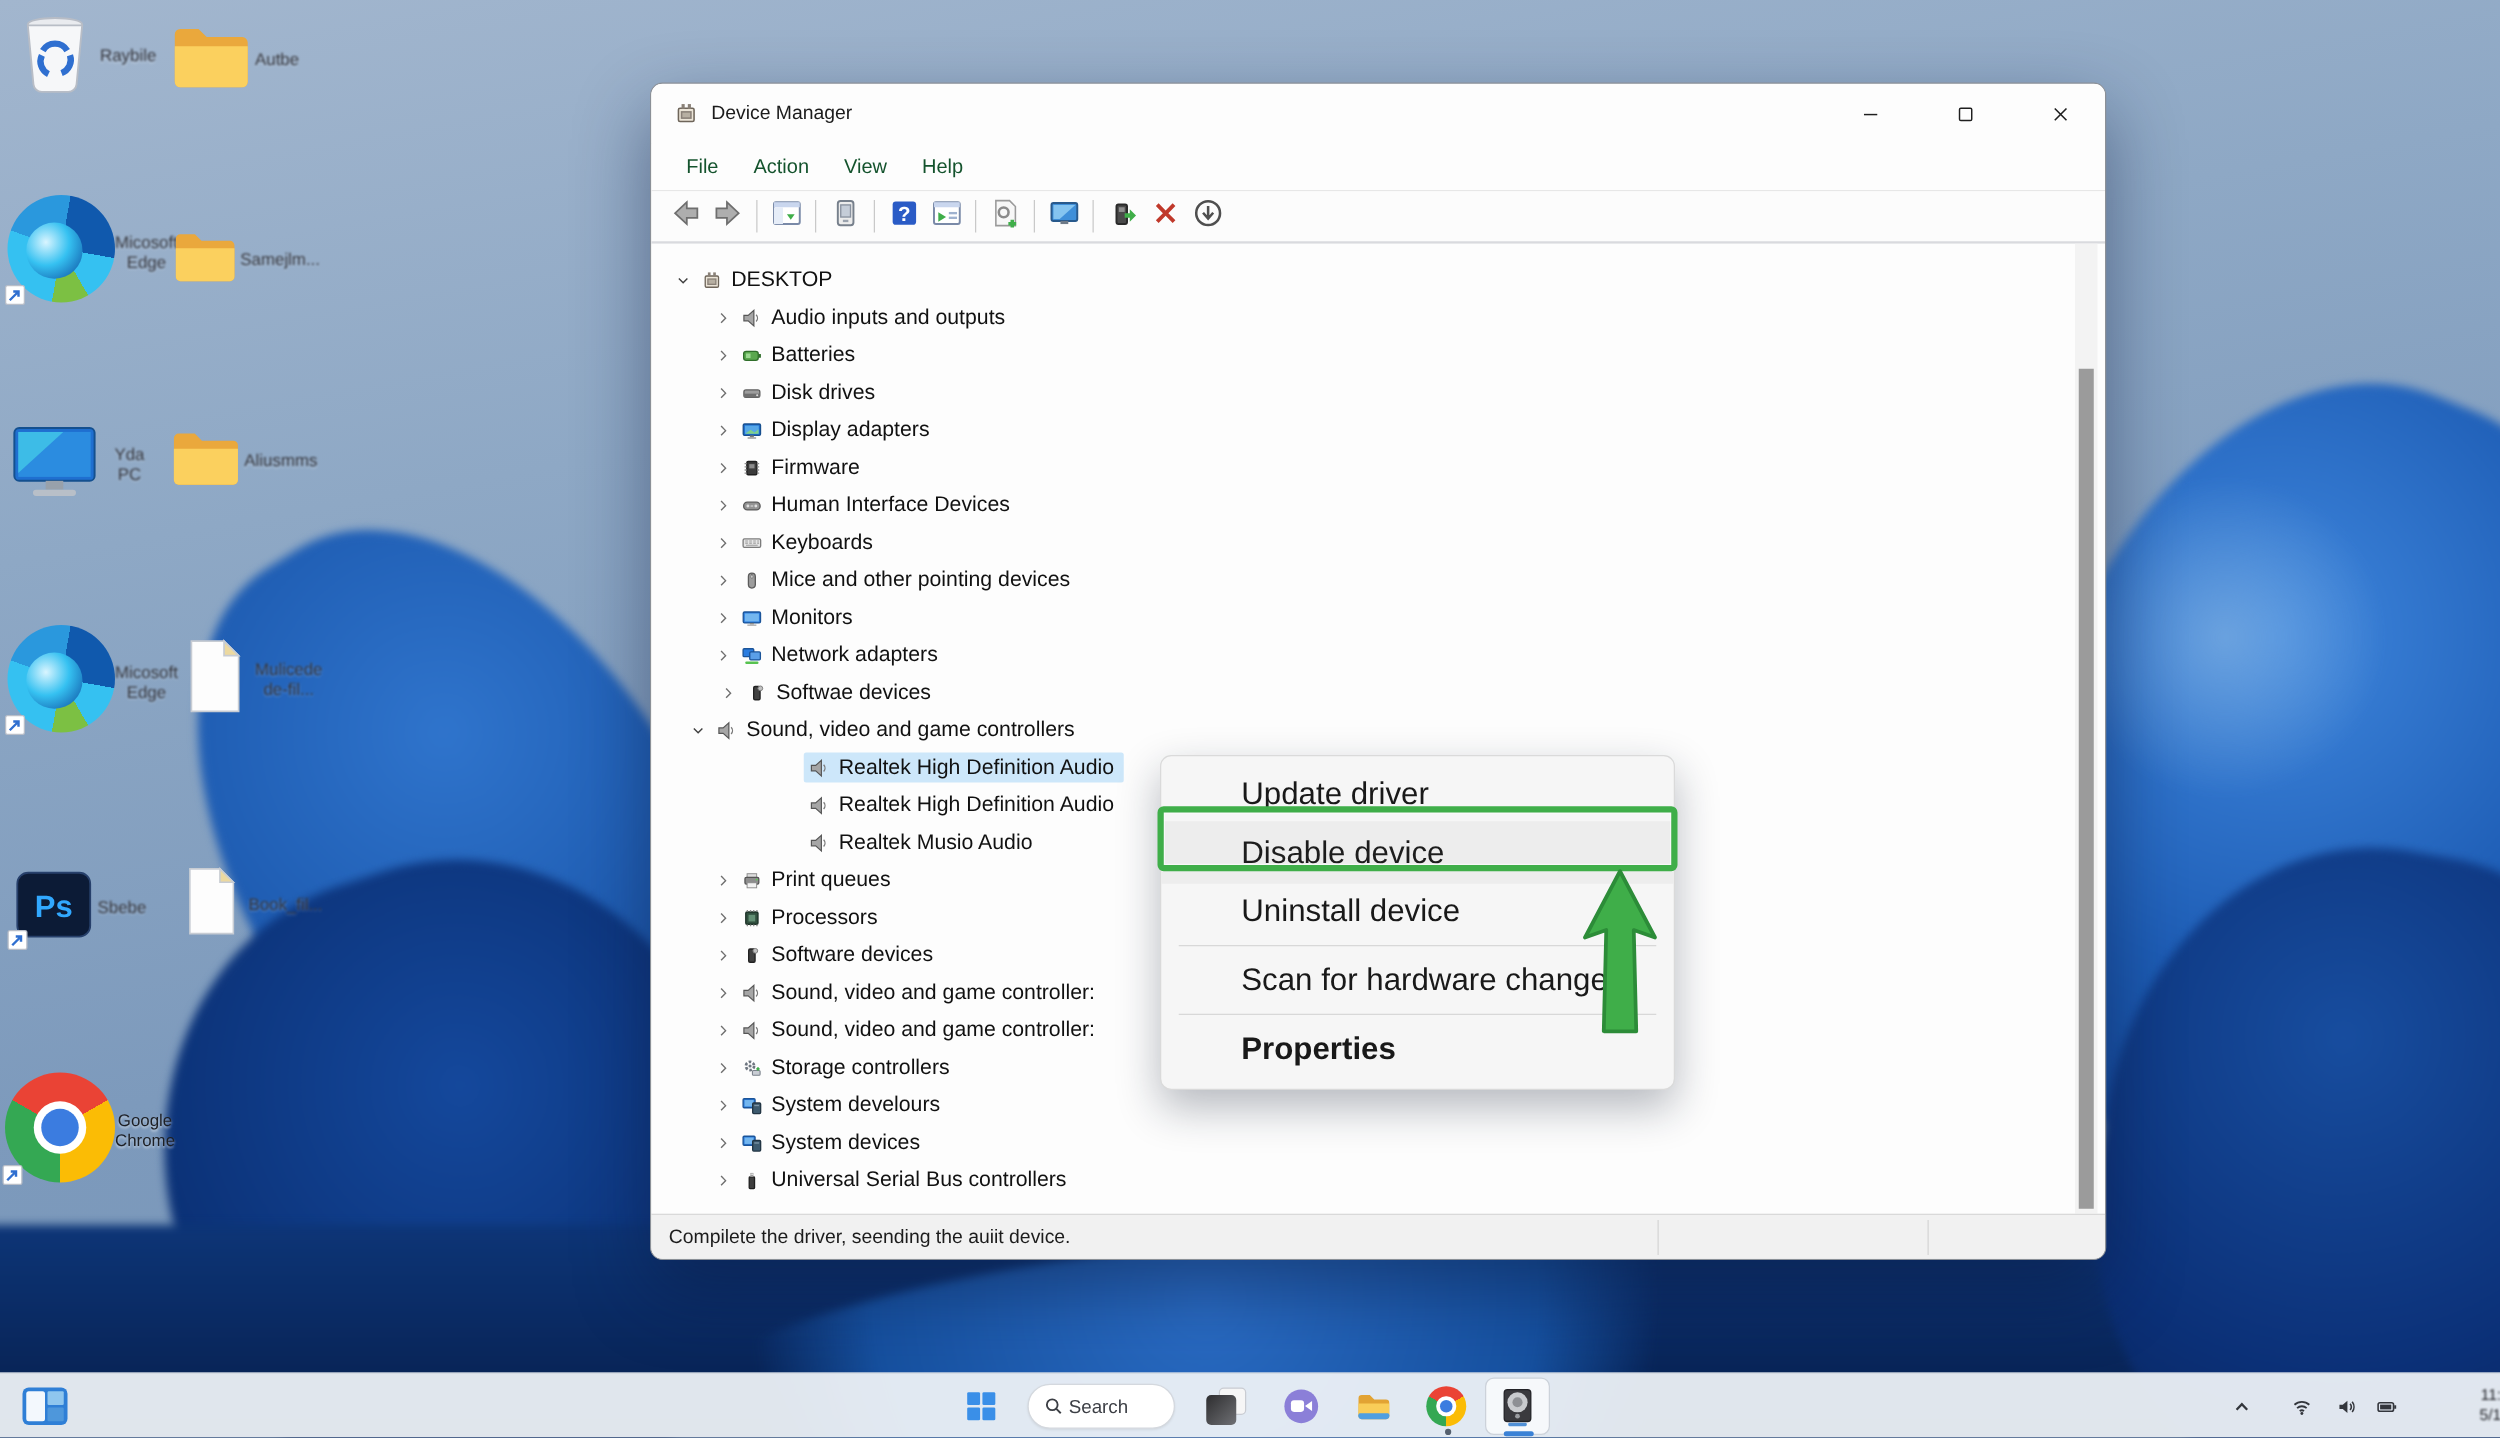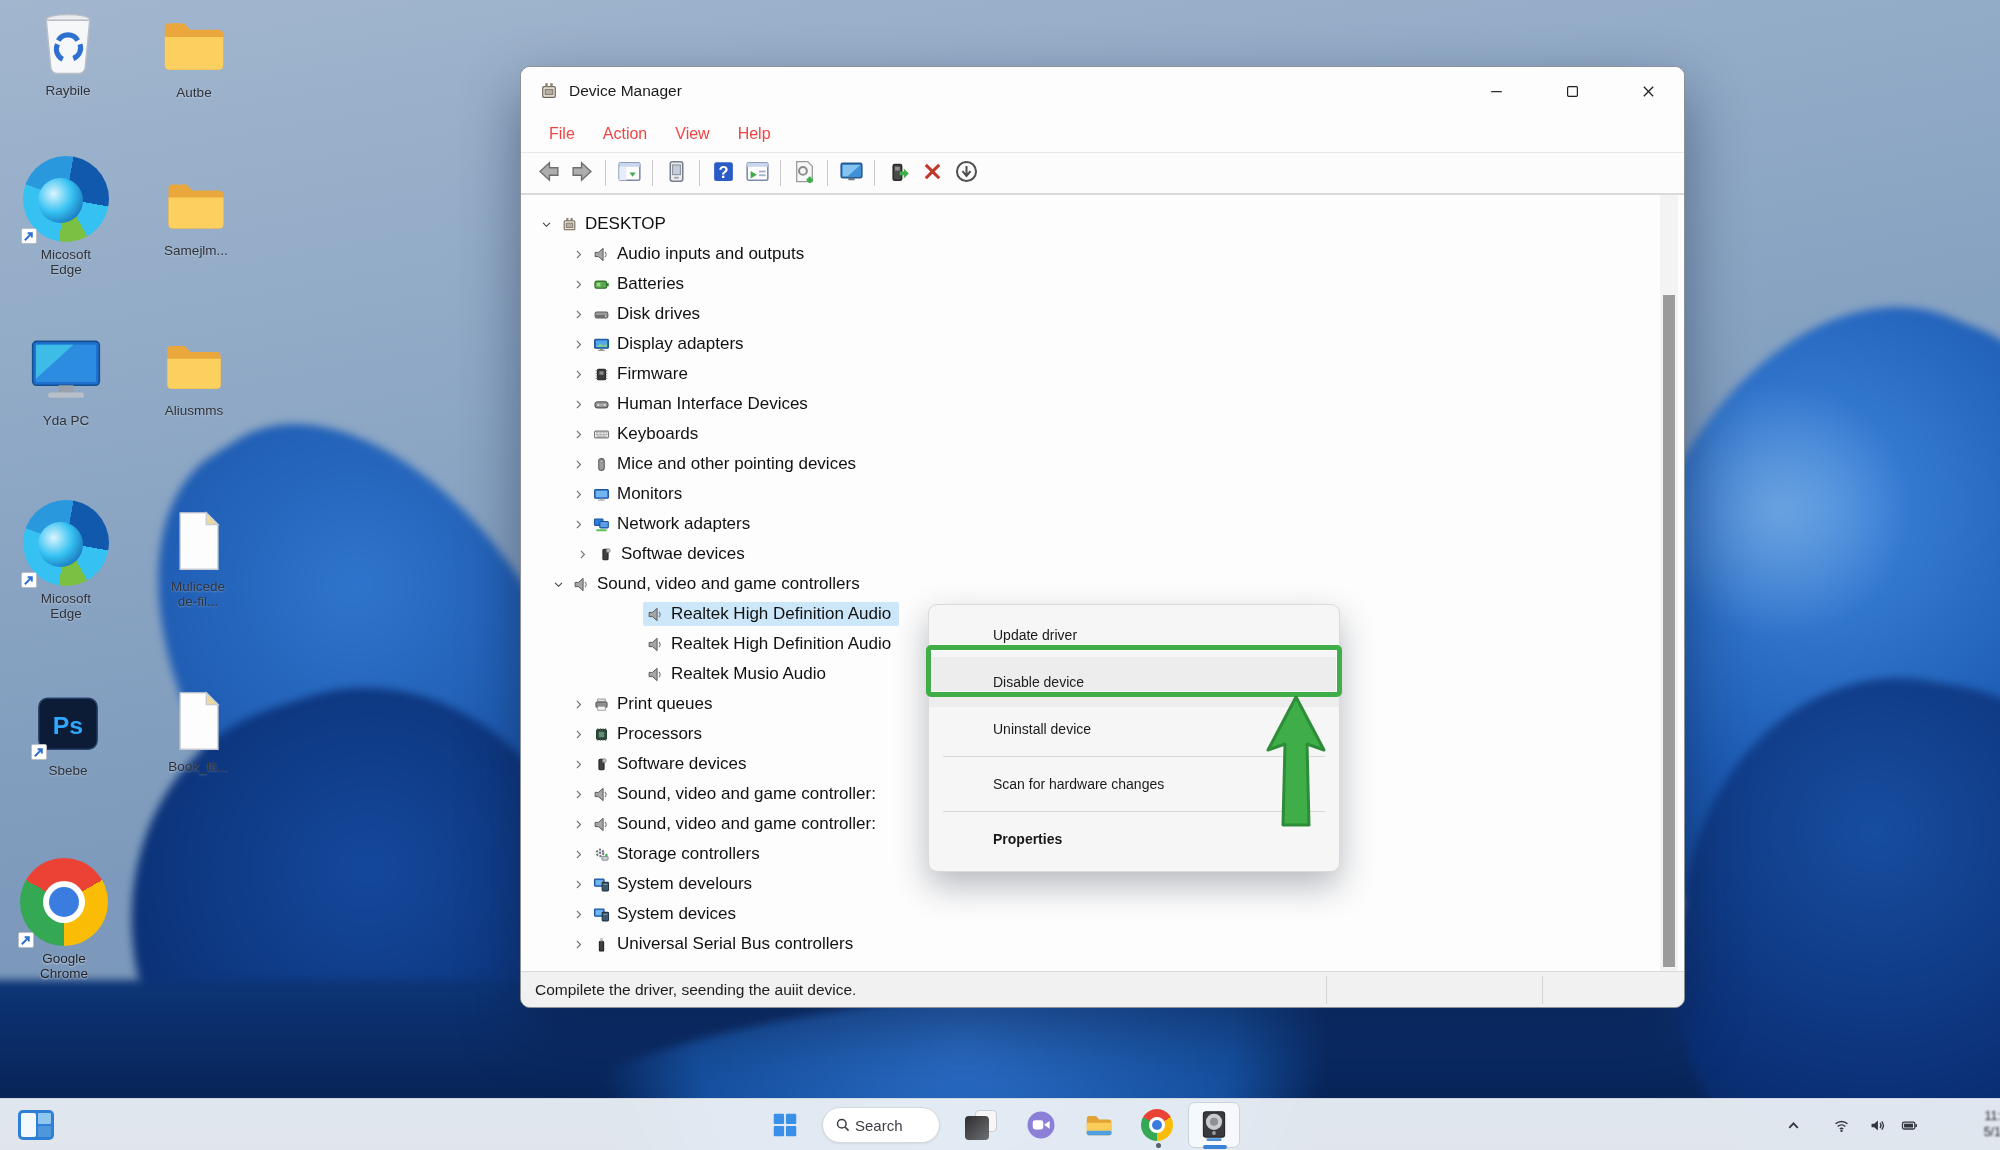--- a/index.html
+++ b/index.html
@@ -19,21 +19,21 @@
   .wave-bottom{left:520px;top:995px;width:900px;height:220px;border-radius:50%;
             background:radial-gradient(circle at 50% 20%,#2a6cc4 0%,#16509f 55%,rgba(10,40,95,0) 75%);transform:rotate(-5deg);}
   .petal-r1{left:1630px;top:300px;width:430px;height:640px;border-radius:46%;
             background:radial-gradient(circle at 35% 35%,#3f87de 0%,#1d5cb4 55%,#0f4394 100%);transform:rotate(22deg);}
   .petal-r2{left:1680px;top:680px;width:440px;height:520px;border-radius:46%;
             background:radial-gradient(circle at 40% 30%,#174d9f 0%,#0b3077 60%,#071f50 100%);transform:rotate(10deg);}
   .glow-r{left:1650px;top:380px;width:260px;height:260px;border-radius:50%;
             background:radial-gradient(circle,#7fb0e2 0%,rgba(127,176,226,0) 70%);filter:blur(10px);opacity:.7;}
 
   
-  .dicon{position:absolute;width:120px;display:flex;flex-direction:column;align-items:center;cursor:default;}
+  .dicon{position:absolute;width:120px;display:flex;flex-direction:row;align-items:center;cursor:default;}
   .dicon .art{position:relative;display:block;}
   .dicon .art svg{width:100%;height:100%;display:block;}
   .dlabel{margin-top:5px;font-size:13.5px;line-height:1.12;text-align:center;color:#30323a;
           white-space:pre-line;filter:blur(.7px);text-shadow:0 1px 2px rgba(255,255,255,.35);}
   .dlabel.crisp{filter:blur(.25px);color:#1d1f24;text-shadow:0 1px 2px rgba(255,255,255,.6);}
   .badge{position:absolute;left:-2px;bottom:-2px;width:16px;height:16px;background:#fff;border:1px solid #b9bec8;border-radius:2px;
          display:flex;align-items:center;justify-content:center;}
   .badge svg{width:10px;height:10px;}
   .ball{display:block;border-radius:50%;position:relative;}
   .chrome-ball{background:conic-gradient(from -60deg,#ea4335 0 120deg,#fbbc05 0 240deg,#34a853 0 360deg);}
@@ -47,21 +47,21 @@
   .win{position:absolute;left:520px;top:66px;width:1165px;height:942px;background:#fbfbfb;border:1px solid #8b9097;
        border-radius:10px;box-shadow:0 24px 60px rgba(10,25,60,.45);overflow:hidden;z-index:10;}
   .titlebar{height:48px;display:flex;align-items:center;background:#fdfdfd;}
   .titlebar .appico{width:20px;height:20px;margin-left:18px;}
   .titlebar .appico svg{width:100%;height:100%;}
   .titletext{margin-left:10px;font-size:15.5px;color:#1b1b1b;}
   .wcontrols{margin-left:auto;display:flex;align-items:center;height:100%;padding-right:14px;gap:30px;}
   .wc{width:48px;height:40px;display:flex;align-items:center;justify-content:center;}
   .wc svg{width:17px;height:17px;}
   .menubar{height:38px;display:flex;align-items:center;padding-left:16px;gap:4px;background:#fdfdfd;border-bottom:1px solid #e7e7e7;}
-  .menu-item{font-size:16px;color:#ef4444;padding:4px 12px;}
+  .menu-item{font-size:16px;color:#14532d;padding:4px 12px;}
   .toolbar{height:42px;display:flex;align-items:center;padding-left:10px;background:#fcfcfc;border-bottom:2px solid #d9dade;}
   .tbtn{width:34px;height:32px;display:flex;align-items:center;justify-content:center;}
   .tbtn svg{width:25px;height:25px;}
   .tsep{width:1px;height:26px;background:#c9c9c9;margin:0 6px;}
   .content{position:relative;height:776px;background:#fdfdfd;}
   .tree{position:absolute;left:0;top:14px;right:24px;}
   .tree-row{height:30px;display:flex;align-items:center;font-size:17px;color:#111;}
   .chev{width:22px;height:16px;display:flex;align-items:center;justify-content:center;flex:none;}
   .chev svg{width:13px;height:13px;}
   .rowbody{display:flex;align-items:center;gap:7px;padding:2px 8px 2px 4px;border-radius:2px;}
@@ -71,21 +71,21 @@
   .tlabel{white-space:nowrap;}
   .scroll-track{position:absolute;right:6px;top:0;width:18px;height:100%;background:#f3f3f3;}
   .scroll-thumb{position:absolute;left:3px;width:12px;top:100px;height:672px;background:#9b9b9b;}
   .statusbar{position:relative;height:37px;background:#f1f1f1;border-top:1px solid #d9d9d9;display:flex;align-items:center;}
   .statustext{padding-left:14px;font-size:15.5px;color:#1c1c1c;filter:blur(.2px);}
   .st-sep{position:absolute;top:4px;bottom:4px;width:1px;background:#d5d5d5;}
 
   
   .cmenu{position:absolute;left:928px;top:604px;width:412px;background:#f6f6f6;border:1px solid #dadada;border-radius:9px;
          box-shadow:0 14px 34px rgba(20,30,50,.3);padding:8px 0 10px 0;z-index:20;}
-  .cm-item{height:44px;display:flex;align-items:center;padding-left:64px;font-size:14px;color:#191919;}
+  .cm-item{height:44px;display:flex;align-items:center;padding-left:64px;font-size:25px;color:#191919;}
   .cm-item.hl{height:50px;background:#ededed;}
   .cm-item.bold{font-weight:bold;}
   .cm-sep{height:1px;background:#d8d8d8;margin:5px 14px;}
   .green-box{position:absolute;left:926px;top:645px;width:416px;height:52px;border:5px solid #3fae49;border-radius:5px;
              background:rgba(255,255,255,.02);z-index:21;box-shadow:0 0 0 1px rgba(255,255,255,.6) inset;}
   .green-arrow{position:absolute;left:1260px;top:694px;width:70px;height:134px;z-index:22;}
   .green-arrow svg{width:100%;height:100%;}
 
   
   .taskbar{position:absolute;left:0;bottom:0;width:2000px;height:52px;background:rgba(238,242,247,.94);

